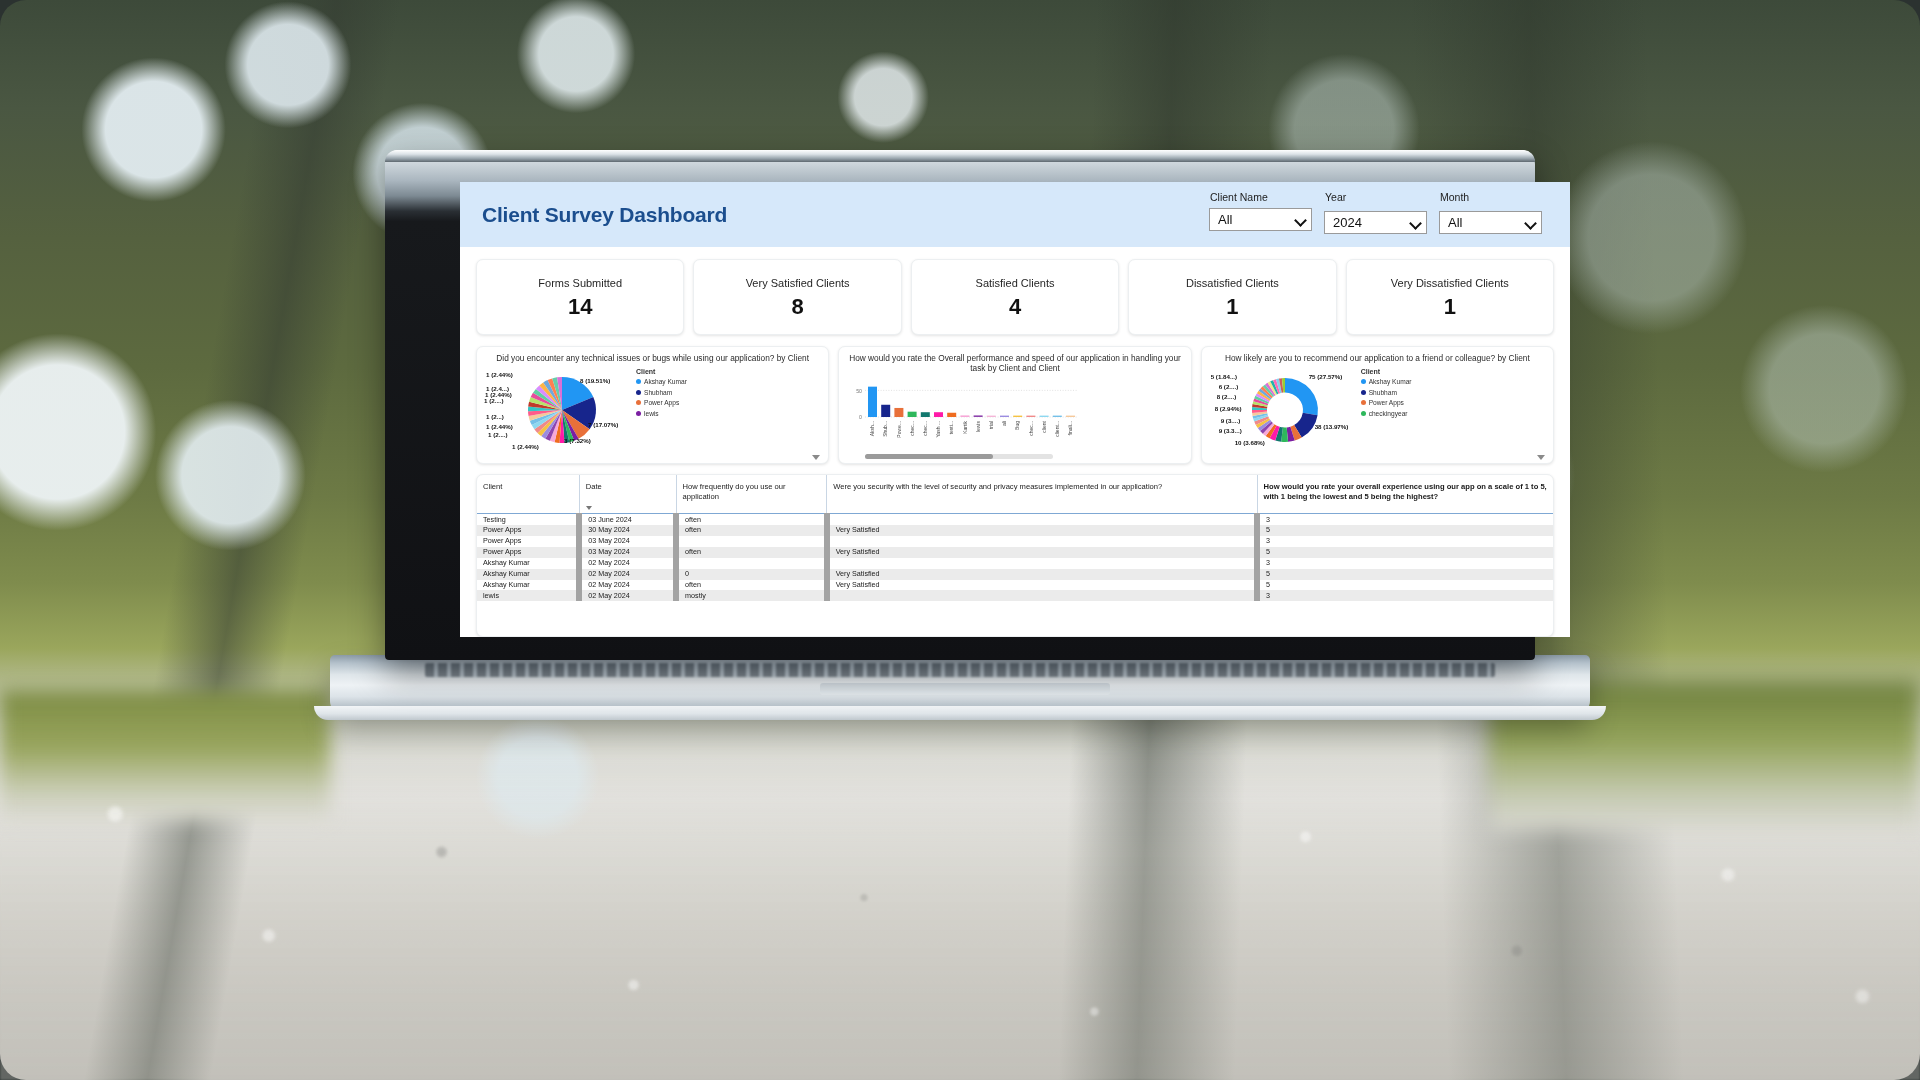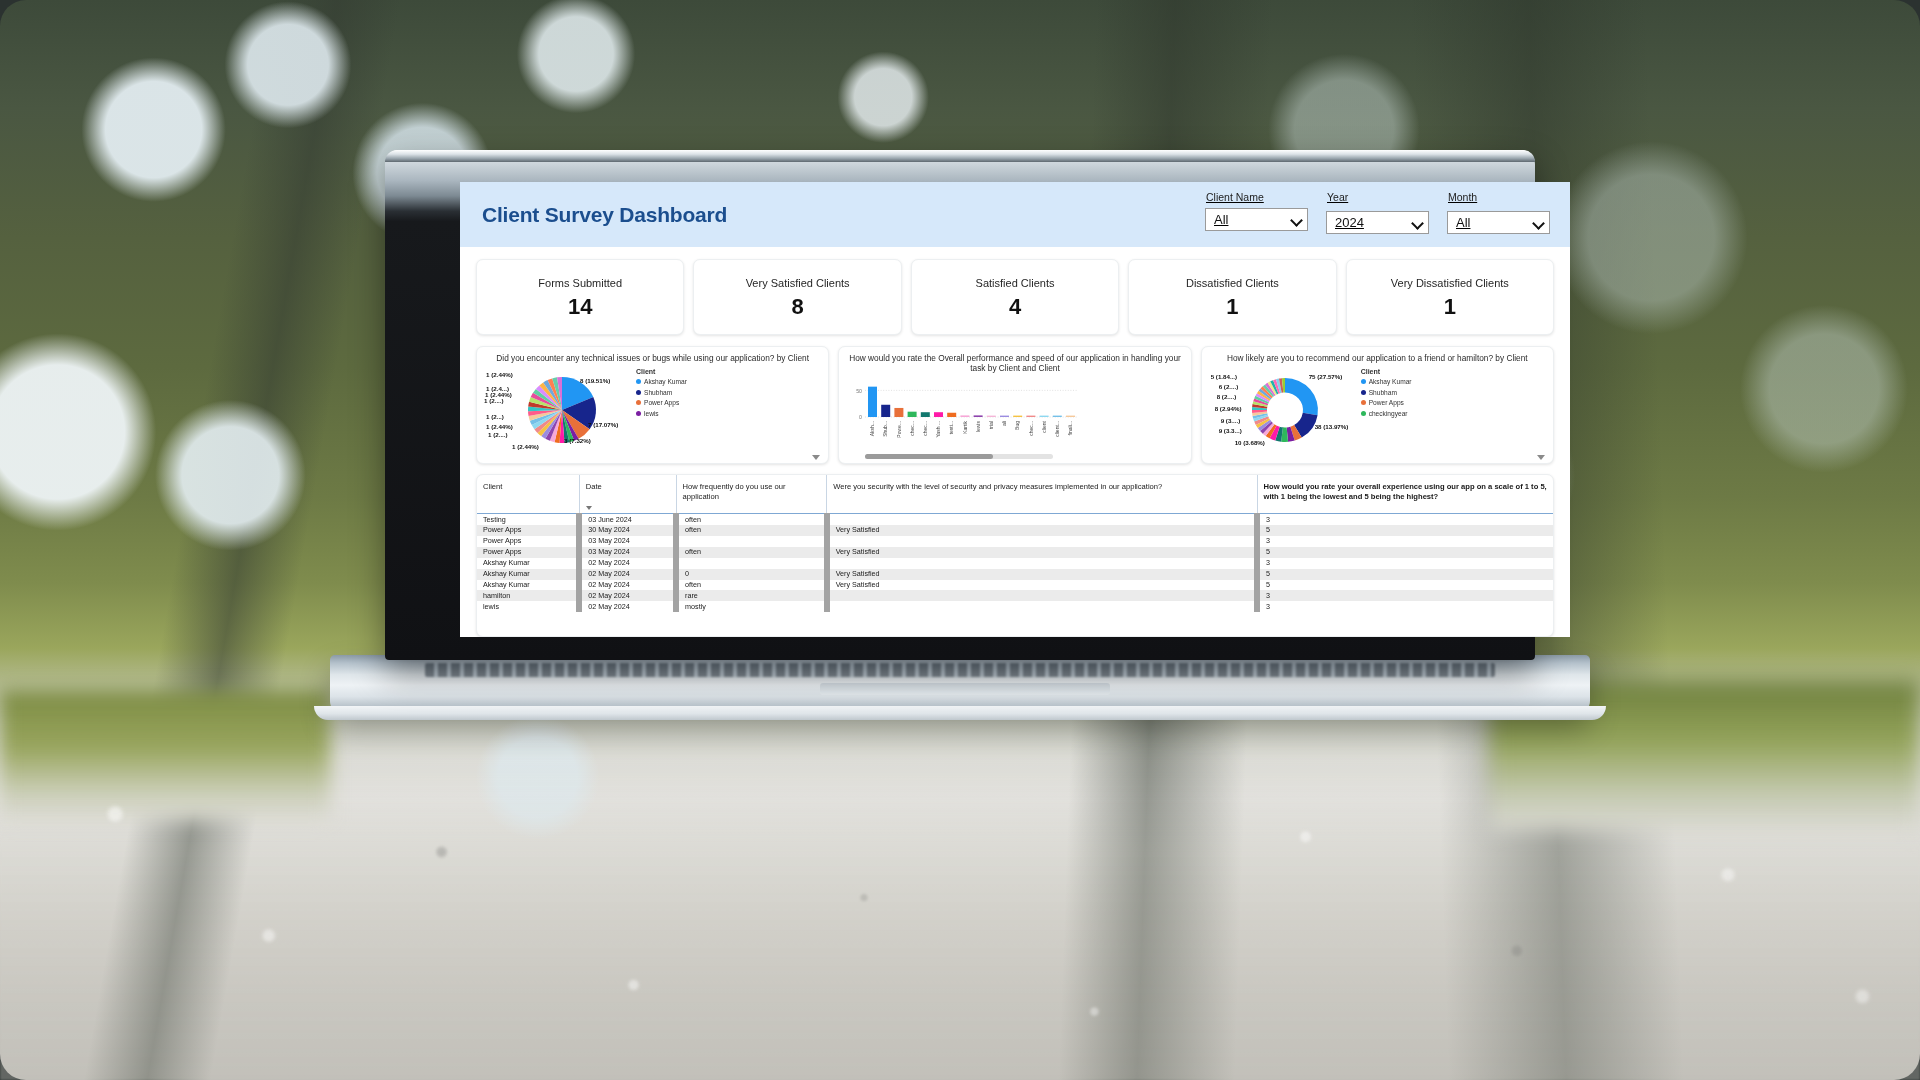--- a/index.html
+++ b/index.html
@@ -117,21 +117,21 @@
 
   
   #dash { width: 1110px; height: 455px; background:#ffffff; display:flex; flex-direction:column; }
 
   .dash-header {
     background:#d6e8fa; height:65px; flex:0 0 65px;
     display:flex; align-items:center; padding:0 22px; position:relative;
   }
   .dash-title { font-size:21px; font-weight:bold; color:#1b4e8e; letter-spacing:-.2px; }
 
-  .filters { position:absolute; right:20px; top:9px; display:flex; gap:18px;text-decoration:underline; }
+  .filters { position:absolute; right:28px; top:9px; display:flex; gap:12px; }
   .filter { display:flex; flex-direction:column; }
   .filter-label { font-size:10.5px; color:#1c1c1c; margin-bottom:8px; padding-left:1px; }
   .filter:nth-child(1) .filter-label { margin-bottom:5px; }
   .filter:nth-child(3) .filter-label { }
   .select-box {
     width:103px; height:23px; background:#fff; border:1px solid #9a9a9a;
     display:flex; align-items:center; justify-content:space-between;
     padding:0 6px 0 8px; font-size:13px; color:#111;
   }
   .chev { width:9px; height:9px; position:relative; flex:0 0 9px; }
@@ -380,21 +380,21 @@
                   <rect x="220" y="38.6" width="9" height="1.4" fill="#f5c99b"></rect>
                   <text x="226.1" y="44" font-size="5" fill="#444" font-family="&quot;Liberation Sans&quot;, sans-serif" transform="rotate(-90 226.1 44)" text-anchor="end">finali...</text>
                 </svg>
             </div>
             <div class="hscroll">
                 <i></i>
               </div>
           </div>
 
           <div class="chart-card">
-            <div class="chart-title">How likely are you to recommend our application to a friend or hamilton? by Client</div>
+            <div class="chart-title">How likely are you to recommend our application to a friend or colleague? by Client</div>
             <div class="chart-body">
               <div style="position:relative;width:152px;height:84px;">
                 <svg id="pie2" width="152" height="84" viewBox="0 0 152 84">
                     <path d="M 76 13 A 33 32 0 0 1 108.56951753731211 50.15186844100522 L 93.76519138398842 47.81011005873012 A 18 17.454545454545453 0 0 0 76 27.545454545454547 Z" fill="#2196f3"></path>
                     <path d="M 108.56951753731211 50.15186844100522 A 33 32 0 0 1 92.71956522820933 72.58879288816803 L 85.11976285175055 60.04843248445529 A 18 17.454545454545453 0 0 0 93.76519138398842 47.81011005873012 Z" fill="#17258c"></path>
                     <path d="M 92.71956522820933 72.58879288816803 A 33 32 0 0 1 85.76160207554192 75.56793592957057 L 81.32451022302286 61.67341959794758 A 18 17.454545454545453 0 0 0 85.11976285175055 60.04843248445529 Z" fill="#e8703a"></path>
                     <path d="M 85.76160207554192 75.56793592957057 A 33 32 0 0 1 79.04485586228895 76.86349364144111 L 77.66083047033943 62.380087440786056 A 18 17.454545454545453 0 0 0 81.32451022302286 61.67341959794758 Z" fill="#7b1fa2"></path>
                     <path d="M 79.04485586228895 76.86349364144111 A 33 32 0 0 1 72.19697759662097 76.78679417356639 L 73.92562414361143 62.33825136739985 A 18 17.454545454545453 0 0 0 77.66083047033943 62.380087440786056 Z" fill="#2eb85c"></path>
                     <path d="M 72.19697759662097 76.78679417356639 A 33 32 0 0 1 66.23839792445807 75.56793592957055 L 70.67548977697713 61.67341959794757 A 18 17.454545454545453 0 0 0 73.92562414361143 62.33825136739985 Z" fill="#12786e"></path>
                     <path d="M 66.23839792445807 75.56793592957055 A 33 32 0 0 1 60.6122379032265 73.30812328969137 L 67.60667521994172 60.440794521649835 A 18 17.454545454545453 0 0 0 70.67548977697713 61.67341959794757 Z" fill="#ff1aa8"></path>
@@ -527,27 +527,20 @@
                   <td>5</td>
                 </tr>
                 <tr>
                   <td>Akshay Kumar</td>
                   <td>02 May 2024</td>
                   <td>often</td>
                   <td>Very Satisfied</td>
                   <td>5</td>
                 </tr>
                 <tr>
-                  <td>hamilton</td>
-                  <td>02 May 2024</td>
-                  <td>rare</td>
-                  <td></td>
-                  <td>3</td>
-                </tr>
-                <tr>
                   <td>lewis</td>
                   <td>02 May 2024</td>
                   <td>mostly</td>
                   <td></td>
                   <td>3</td>
                 </tr>
               </tbody>
           </table>
         </div>
 

